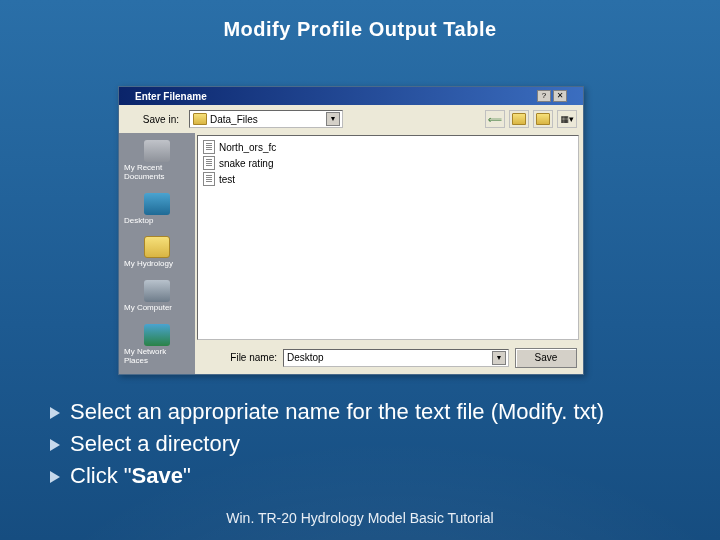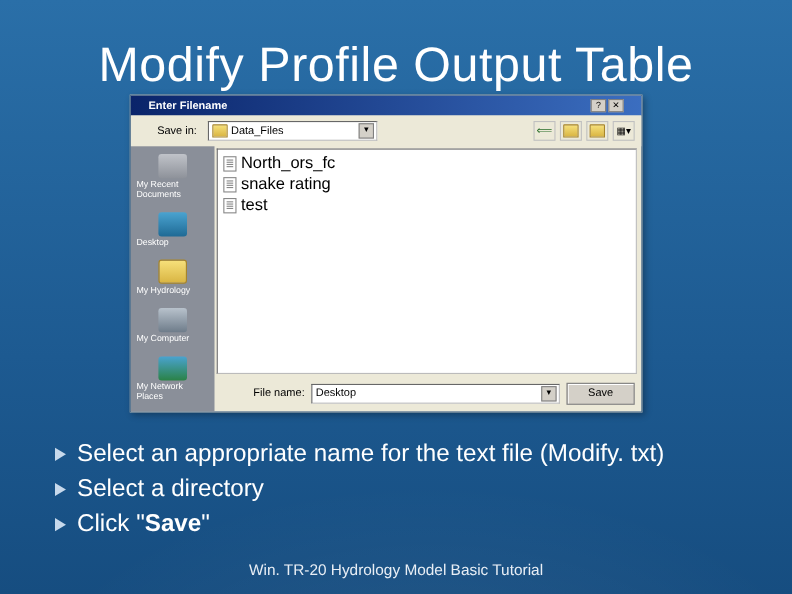--- a/index.html
+++ b/index.html
@@ -6,24 +6,24 @@
   body {
     width: 720px;
     height: 540px;
     background: linear-gradient(to bottom, #2a6fa8 0%, #1d5a91 60%, #164d80 100%);
     font-family: Arial, sans-serif;
     color: #fff;
     position: relative;
     overflow: hidden;
   }
   .slide-title {
-    font-size: 44px;
-    text-align: center;
-    padding-top: 35px;
-    font-weight: normal;
+    font-size: 20px;
+    text-align: center;
+    padding-top: 18px;
+    font-weight: bold;
     letter-spacing: 0.5px;
   }
   .dialog {
     position: absolute;
     left: 118px;
     top: 86px;
     width: 466px;
     background: #ece9d8;
     border: 1px solid #4a6a8a;
     box-shadow: 2px 2px 6px rgba(0,0,0,0.3);
@@ -128,21 +128,21 @@
     border: 1px inset #bbb;
     margin: 2px 4px 2px 2px;
     height: 176px;
     padding: 3px;
   }
   .file-item {
     display: flex;
     align-items: center;
     gap: 4px;
     padding: 1px 2px;
-    font-size: 15px;
+    font-size: 10px;
   }
   .txt-icon {
     width: 12px; height: 14px;
     background: #fff;
     border: 1px solid #888;
     position: relative;
   }
   .txt-icon::after {
     content:'';
     position:absolute; left:2px; top:2px; width:6px; height:1px; background:#888;

